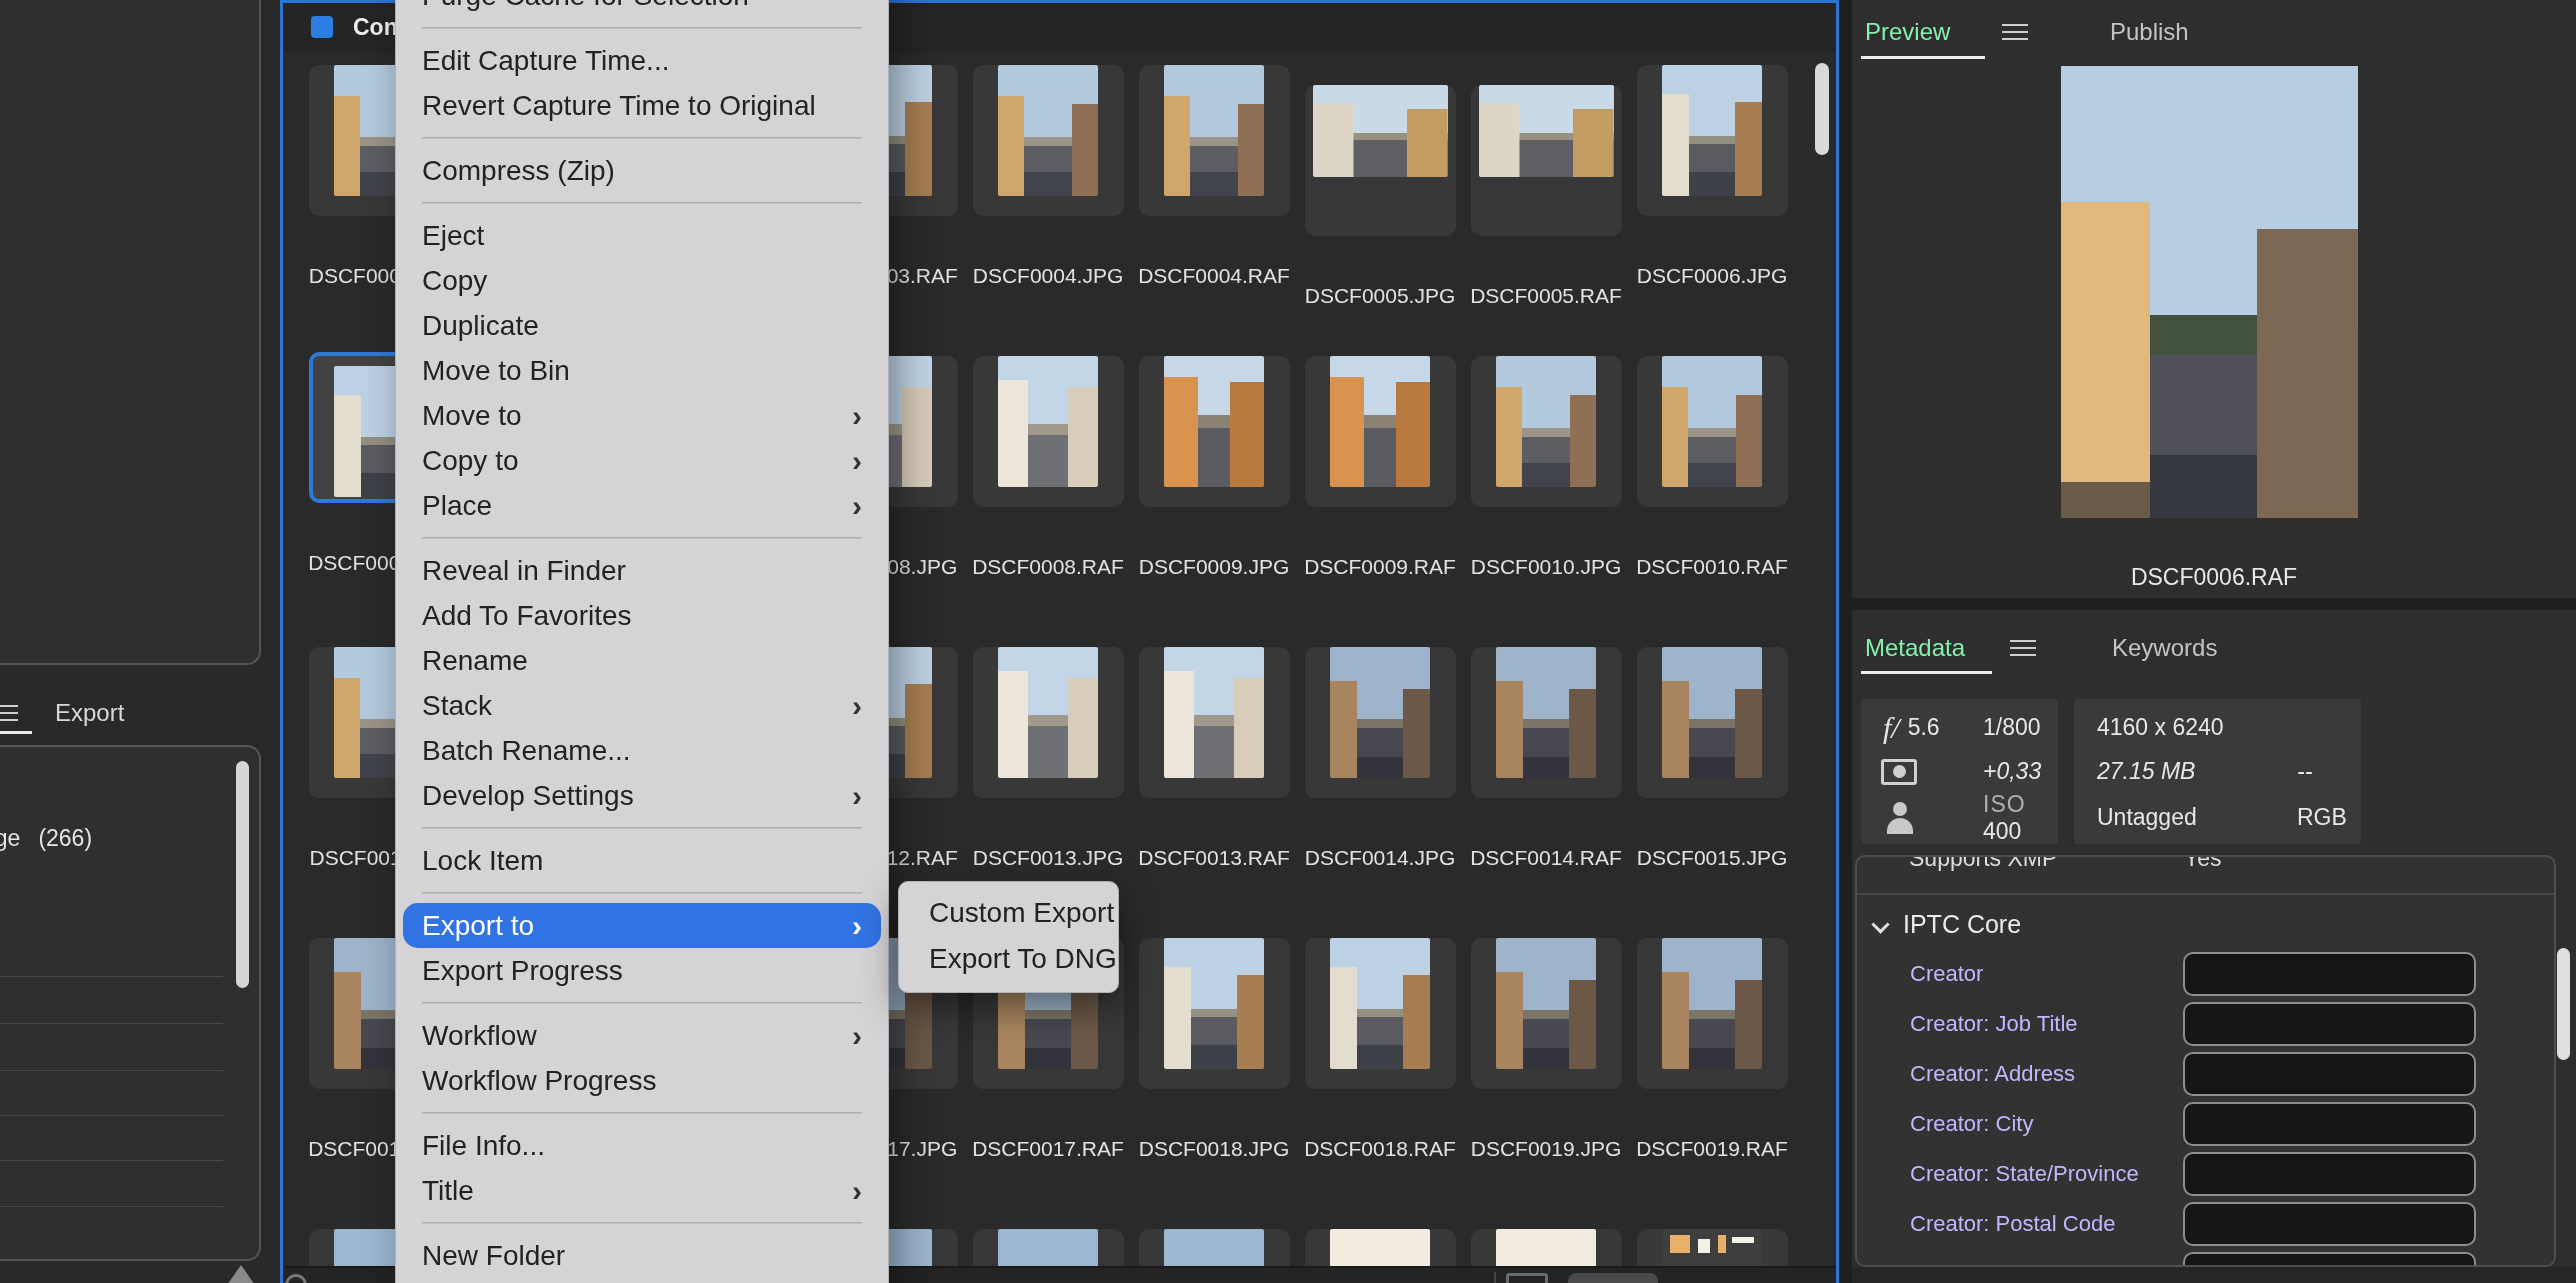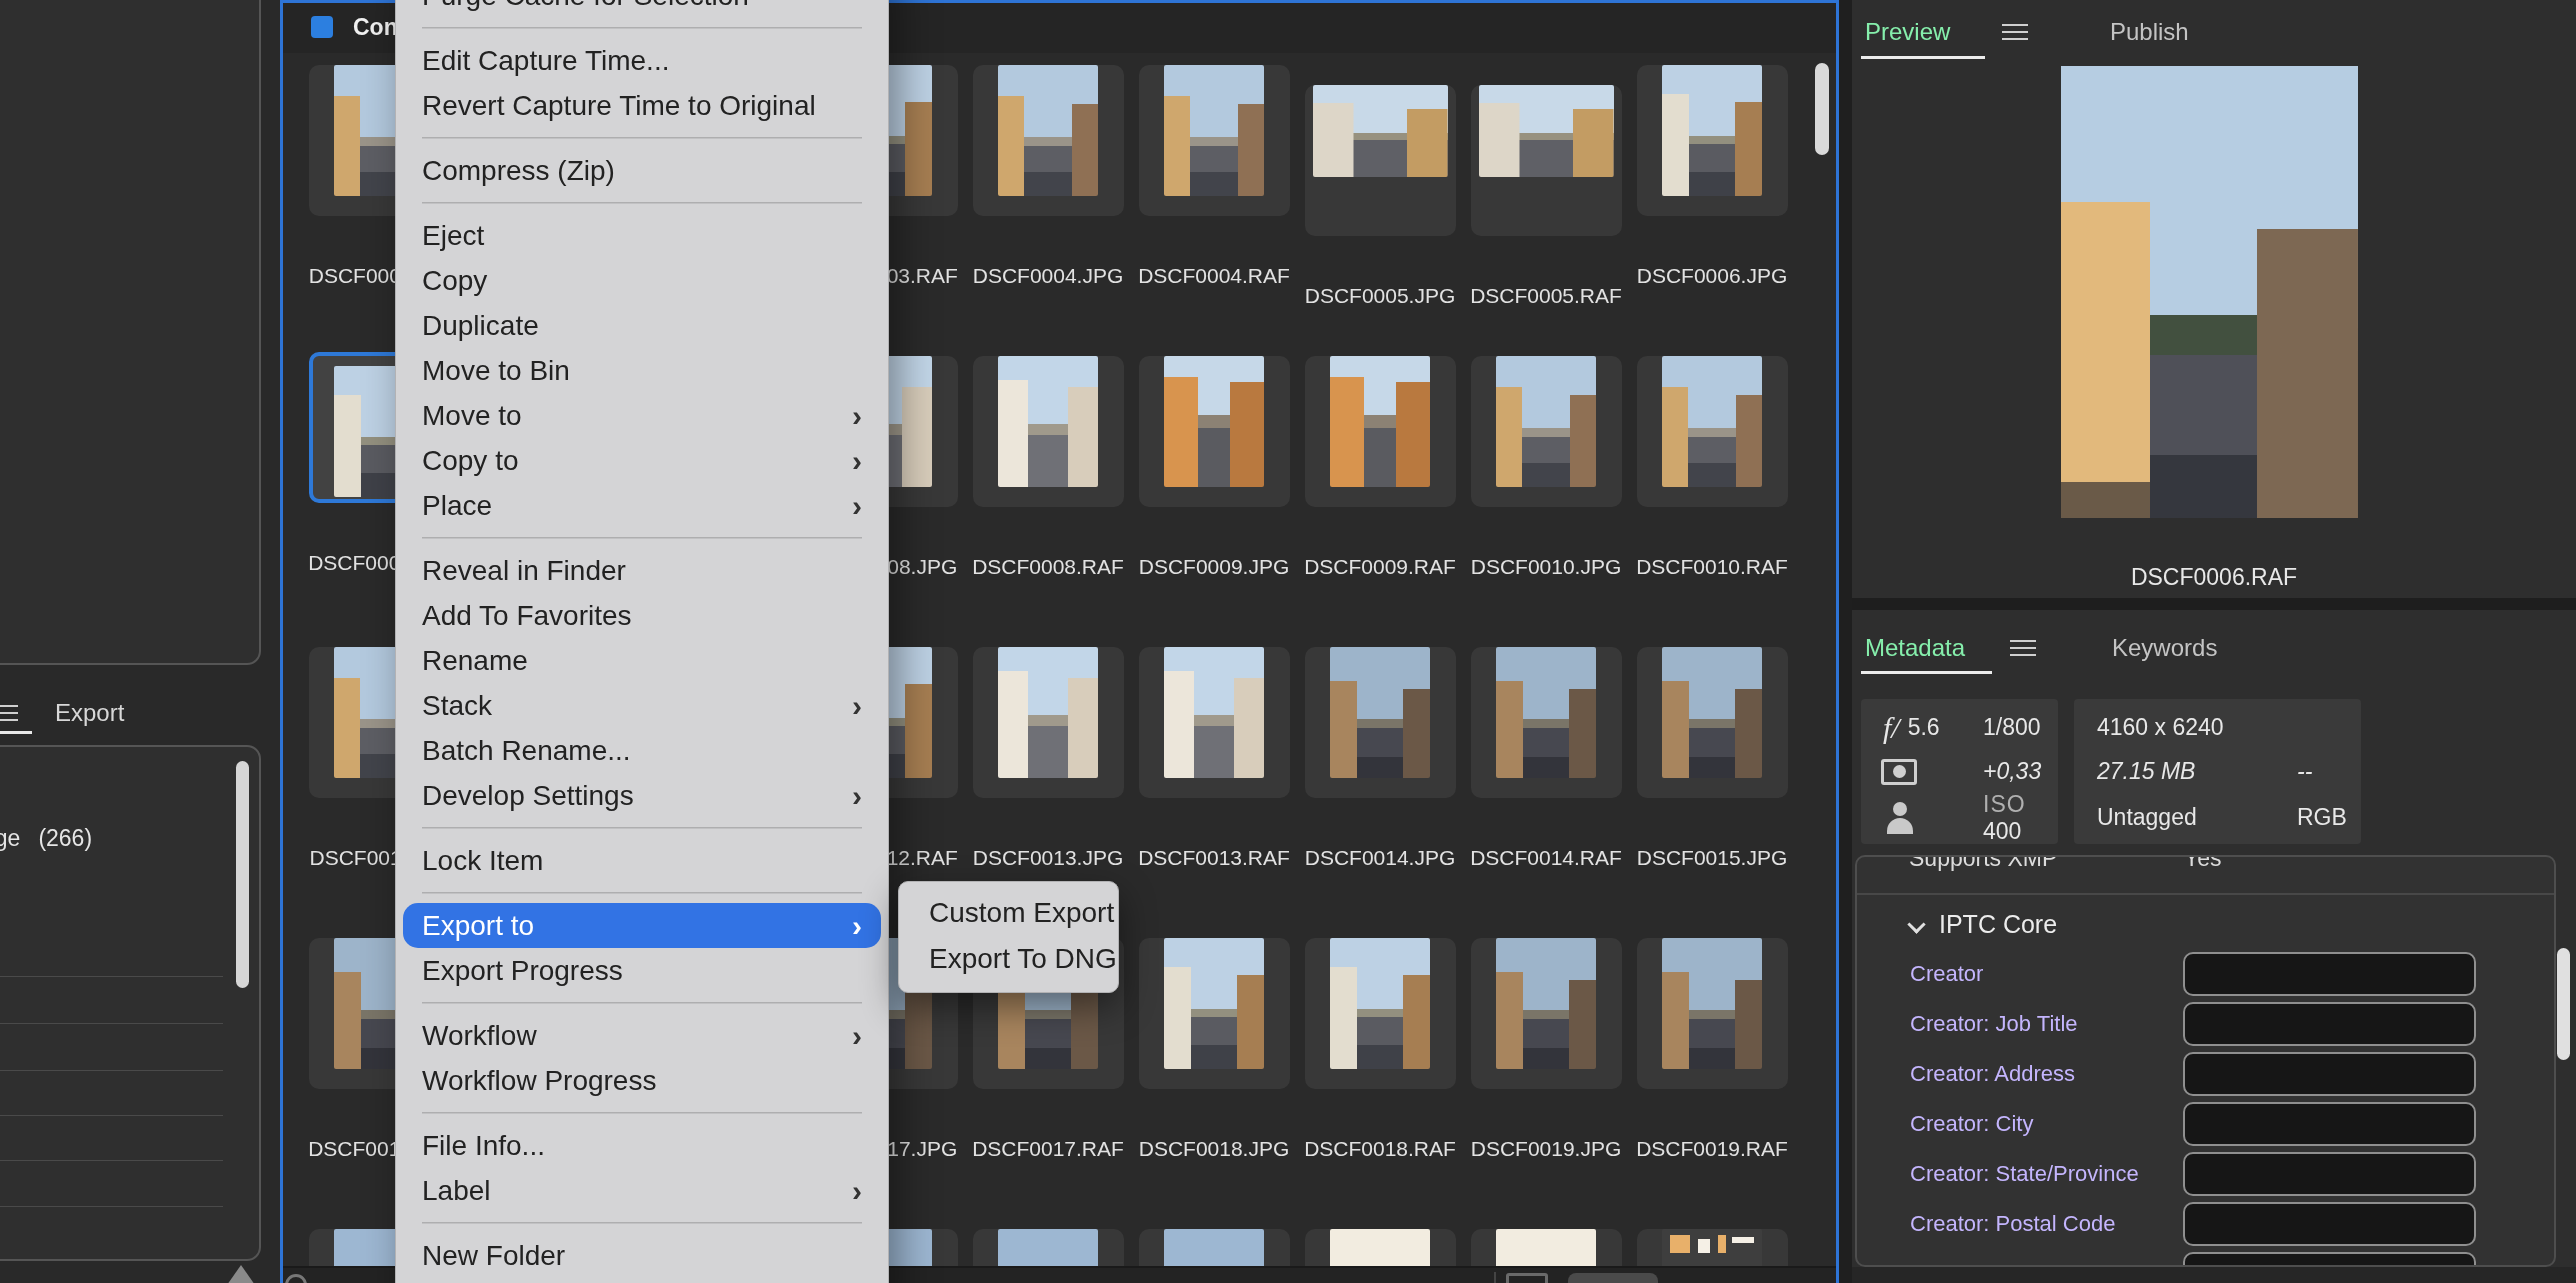--- a/index.html
+++ b/index.html
@@ -129,21 +129,21 @@
   .person-icon::before{content:"";position:absolute;left:8px;top:0;width:14px;height:14px;
     background:#c9c9c9;border-radius:50%;}
   .person-icon::after{content:"";position:absolute;left:2px;top:16px;width:26px;height:16px;
     background:#c9c9c9;border-radius:13px 13px 0 0;}
   .meta-group{position:absolute;left:3px;top:855px;width:701px;height:412px;
     background:#323232;border:2px solid #4e4e4e;border-radius:10px;box-sizing:border-box;overflow:hidden;}
   .clip-row{position:relative;height:14px;overflow:hidden;}
   .clip-inner{position:absolute;top:-12px;left:52px;font-size:23px;color:#dcdcdc;}
   .clip-val{position:absolute;top:-12px;left:327px;font-size:23px;color:#dcdcdc;}
   .group-divider{margin-top:22px;height:2px;background:#484848;}
-  .iptc-header{position:relative;height:46px;display:flex;align-items:center;margin-top:6px;padding-left:36px;}
+  .iptc-header{position:relative;height:46px;display:flex;align-items:center;margin-top:6px;}
   .chev-down{width:16px;height:16px;margin-left:16px;position:relative;}
   .chev-down::before{content:"";position:absolute;left:1px;top:2px;width:10px;height:10px;
     border-right:3px solid #e0e0e0;border-bottom:3px solid #e0e0e0;transform:rotate(45deg);}
   .iptc-title{margin-left:14px;font-size:25px;color:#ececec;}
   .iptc-fields{margin-top:2px;}
   .iptc-row{position:relative;height:50px;}
   .iptc-label{position:absolute;left:53px;top:12px;font-size:22px;color:#c4b5fd;white-space:nowrap;}
   .iptc-input{position:absolute;left:326px;top:3px;width:293px;height:44px;box-sizing:border-box;
     background:#161616;border:2px solid #8f8f8f;border-radius:10px;}
   .rp-scroll{position:absolute;left:705px;top:948px;width:13px;height:112px;background:#e0e0e0;border-radius:7px;}
@@ -602,21 +602,21 @@
       </div>
       <div class="mi" data-type="sep">
         <span class="mi-label"></span>
 
       </div>
       <div class="mi">
         <span class="mi-label">File Info...</span>
 
       </div>
       <div class="mi" data-chev="y">
-        <span class="mi-label">Label</span>
+        <span class="mi-label">Title</span>
         <span class="mi-chev">›</span>
       </div>
       <div class="mi" data-type="sep">
         <span class="mi-label"></span>
 
       </div>
       <div class="mi">
         <span class="mi-label">New Folder</span>
 
       </div>

